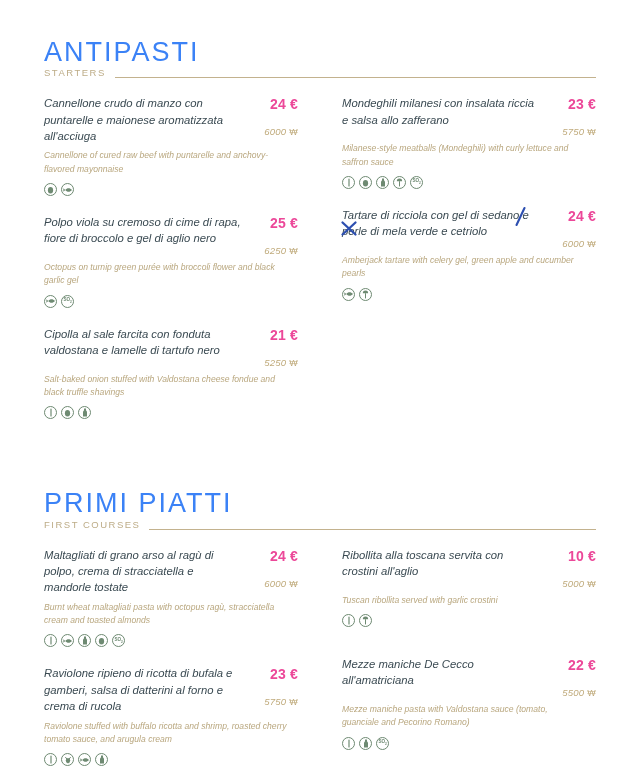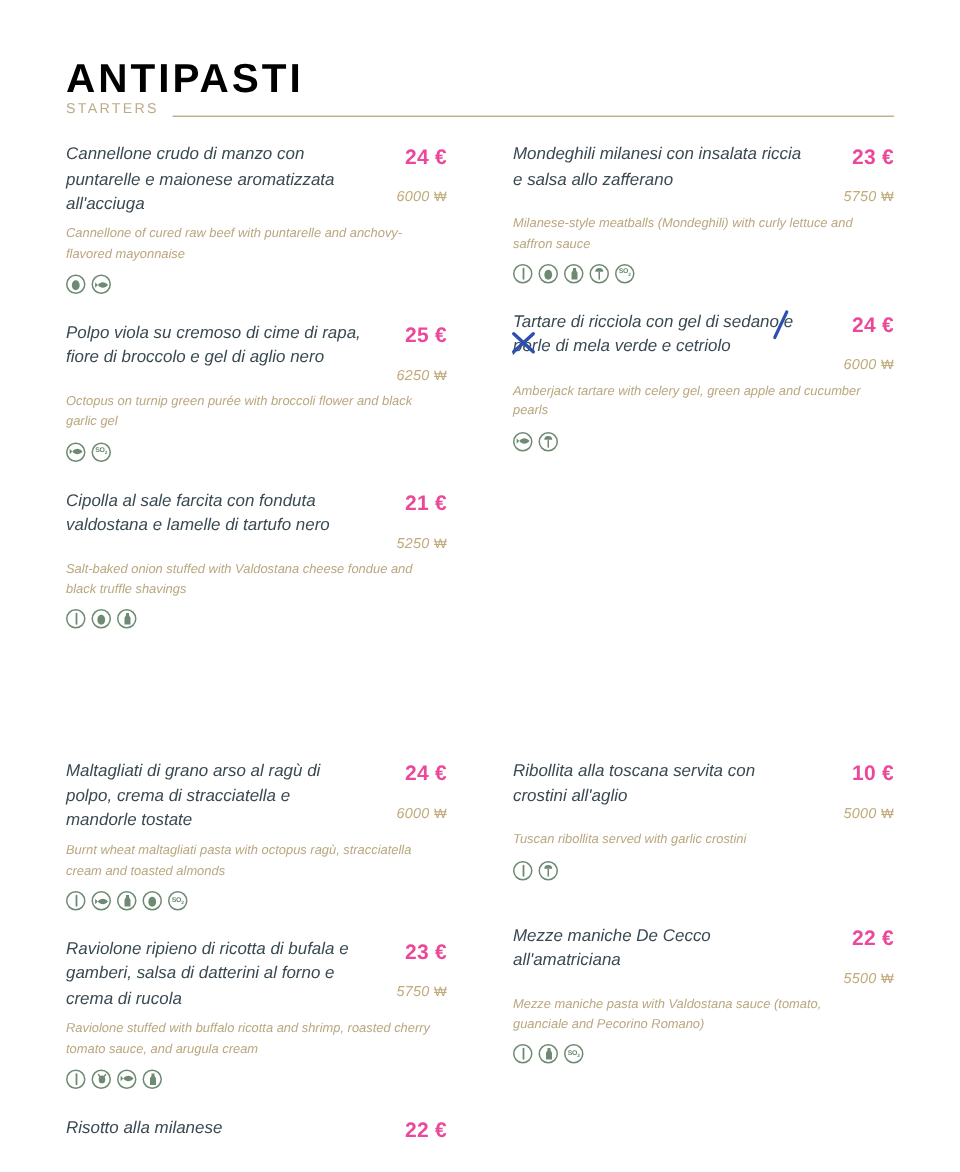--- a/index.html
+++ b/index.html
@@ -28,22 +28,22 @@
   }
   .section-head {
     position: relative;
     margin: 0;
     padding: 0;
   }
   .section-title {
     font-family: "Liberation Sans", sans-serif;
     font-size: 27px;
     letter-spacing: 2.0px;
-    color: #000000;
-    font-weight: 700;
+    color: #3b82f6;
+    font-weight: 400;
     line-height: 1.05;
     white-space: nowrap;
   }
   .section-sub-row {
     display: flex;
     align-items: flex-end;
     gap: 9px;
     margin-top: 1px;
   }
   .section-sub {
@@ -332,20 +332,27 @@
           </div>
         </div>
 
       </div>
     </div>
   </div>
 
   <div class="spacer-sections"></div>
 
   <div class="section">
+    <div class="section-head">
+      <div class="section-title">PRIMI PIATTI</div>
+      <div class="section-sub-row">
+        <div class="section-sub">FIRST COURSES</div>
+        <div class="section-rule"></div>
+      </div>
+    </div>
 
     <div class="cols">
 
       <div class="col col-left">
 
         <div class="dish">
           <div class="dish-top">
             <div class="dish-name">Maltagliati di grano arso al ragù di polpo, crema di stracciatella e mandorle tostate</div>
             <div class="dish-prices">
               <div class="price-main">24 €</div>

